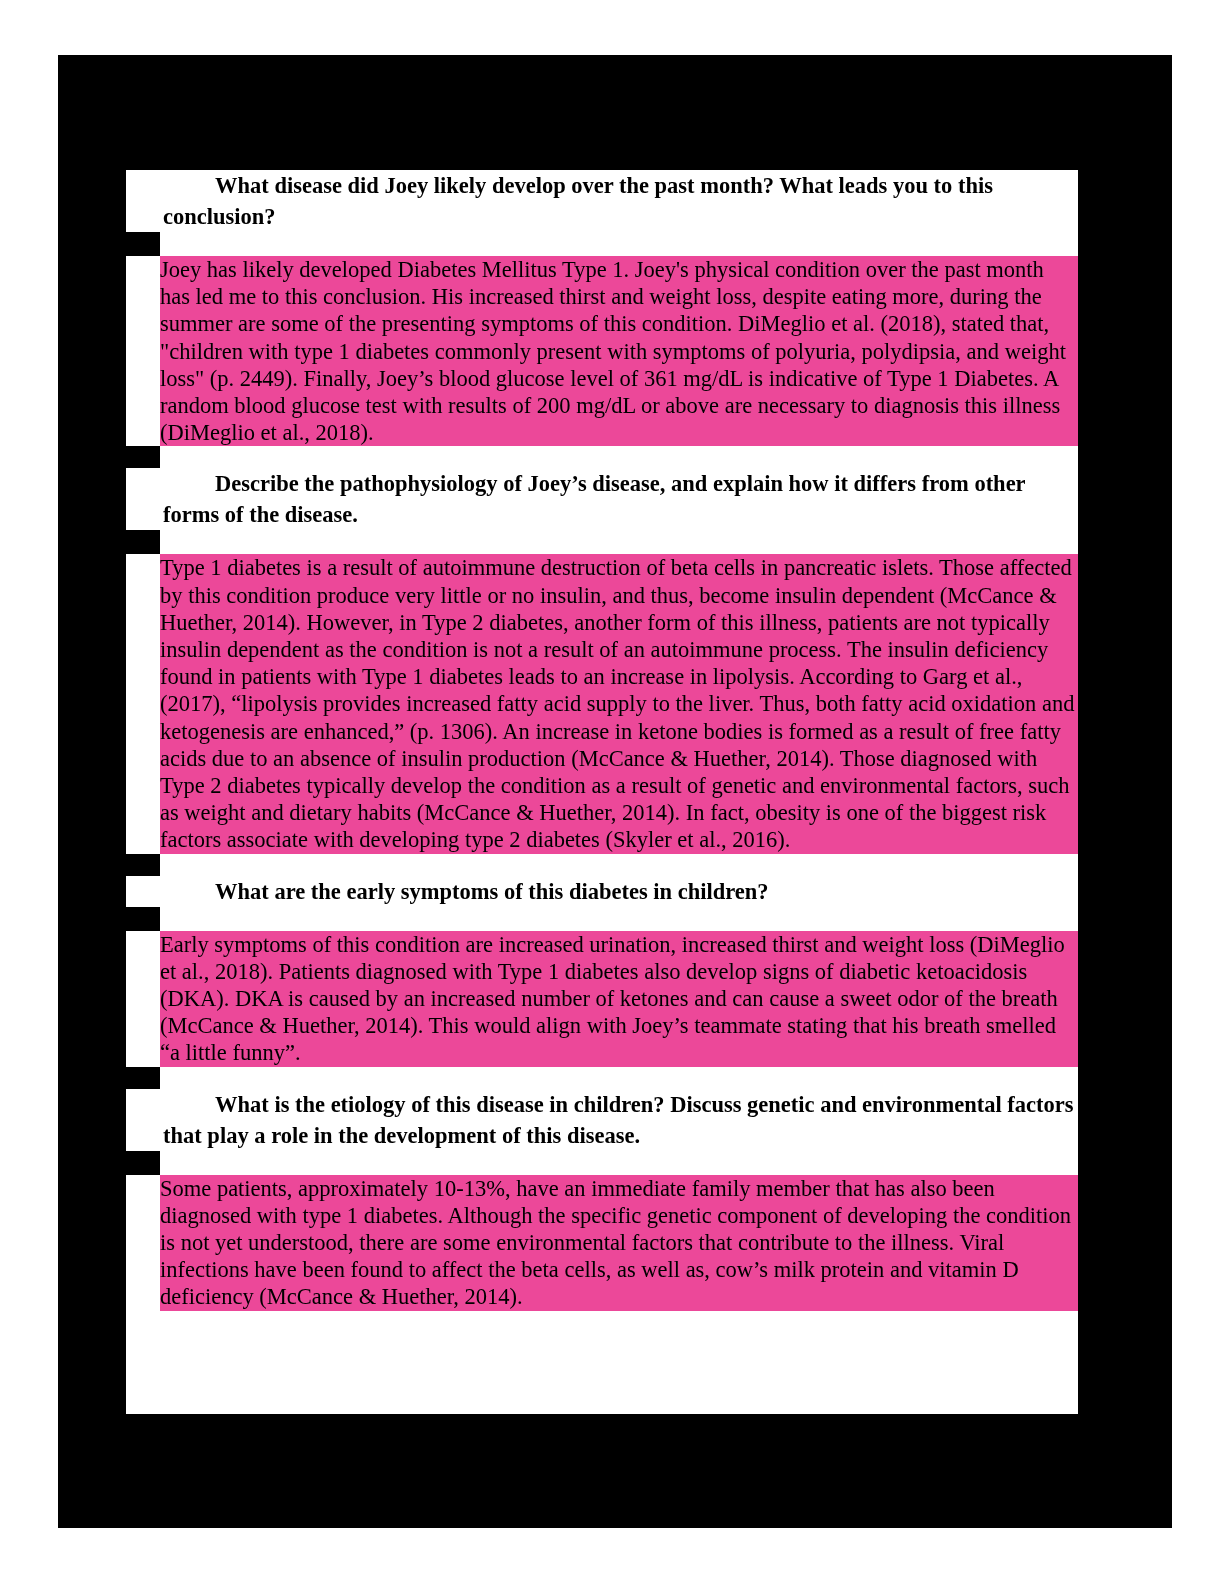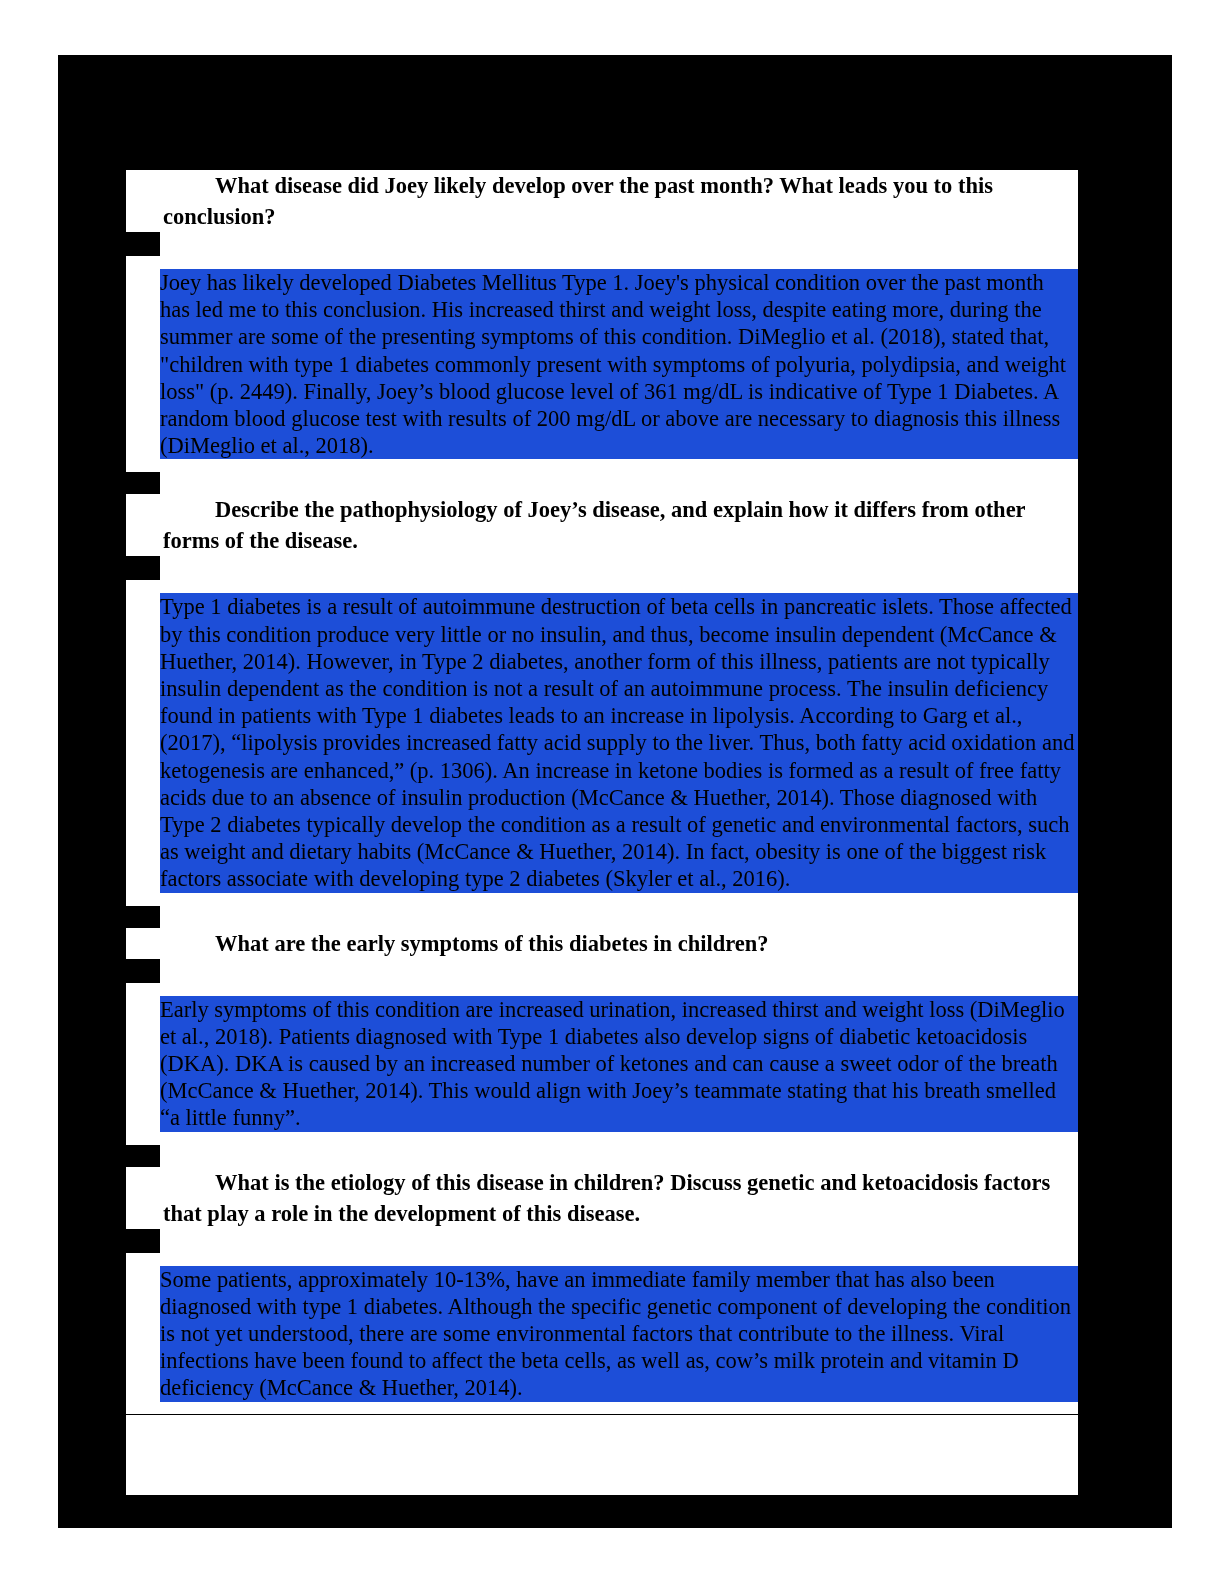--- a/index.html
+++ b/index.html
@@ -73,24 +73,24 @@
   .gap-notch .white-right {
     position: absolute;
     left: 34px;
     top: 0;
     right: 0;
     bottom: 0;
     background: #ffffff;
   }
   .a-body {
     position: relative;
-    margin: 13px;
+    margin: 0;
     margin-left: 34px;
     width: 918px;
-    background: #1d4ed8;
+    background: #ec4899;
     font-size: 22.5px;
     line-height: 27.2px;
     font-weight: normal;
     white-space: normal;
     overflow: hidden;
   }
   .section-gap {
     position: relative;
     height: 22px;
     background: #000000;
@@ -146,21 +146,21 @@
       <div class="gap-notch">
           <div class="white-right"></div>
         </div>
       <p class="a-body">Early symptoms of this condition are increased urination, increased thirst and weight loss (DiMeglio et al., 2018). Patients diagnosed with Type 1 diabetes also develop signs of diabetic ketoacidosis (DKA). DKA is caused by an increased number of ketones and can cause a sweet odor of the breath (McCance &amp; Huether, 2014). This would align with Joey’s teammate stating that his breath smelled “a little funny”.</p>
     </div>
     <div class="section-gap">
         <div class="white-right"></div>
       </div>
 
     <div class="qa-section">
-      <p class="q-heading"><span class="qnum">4.</span><span class="qtab"></span><span>What is the etiology of this disease in children? Discuss genetic and ketoacidosis factors that play a role in the development of this disease.</span></p>
+      <p class="q-heading"><span class="qnum">4.</span><span class="qtab"></span><span>What is the etiology of this disease in children? Discuss genetic and environmental factors that play a role in the development of this disease.</span></p>
       <div class="gap-notch">
           <div class="white-right"></div>
         </div>
       <p class="a-body">Some patients, approximately 10-13%, have an immediate family member that has also been diagnosed with type 1 diabetes. Although the specific genetic component of developing the condition is not yet understood, there are some environmental factors that contribute to the illness. Viral infections have been found to affect the beta cells, as well as, cow’s milk protein and vitamin D deficiency (McCance &amp; Huether, 2014).</p>
     </div>
 
     <div class="tail-white" style="height:80px;"></div>
 
   </div>
 </div>

